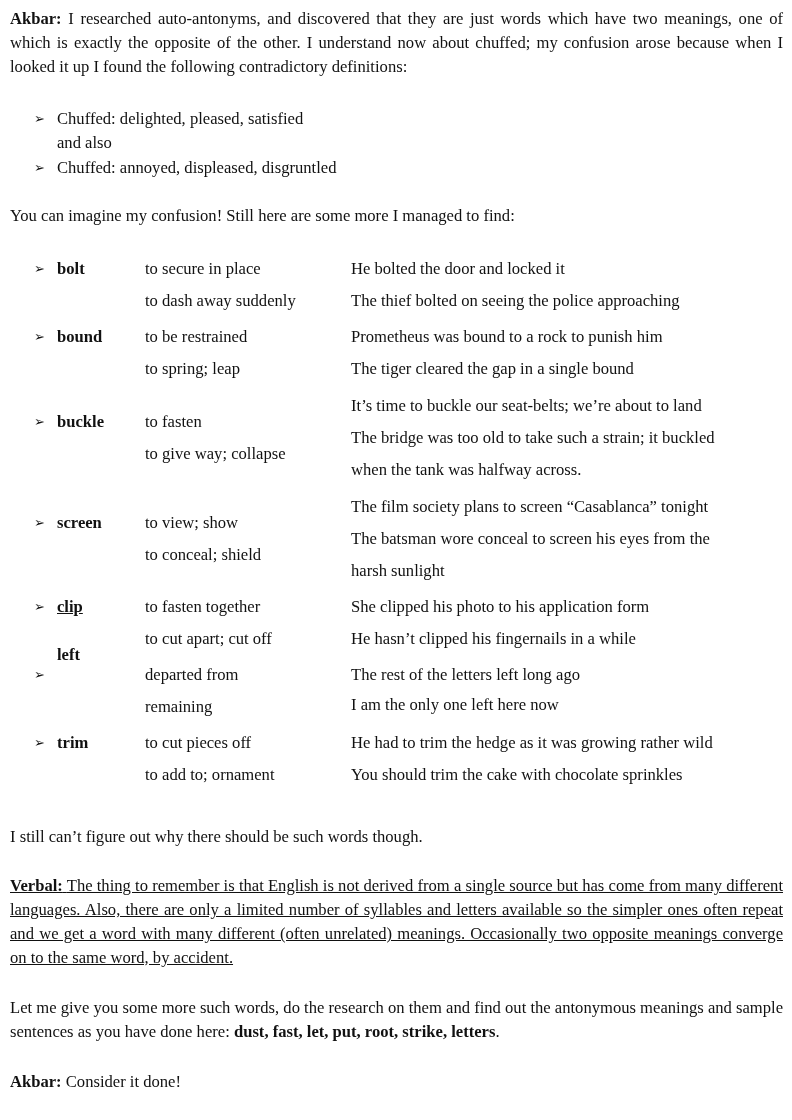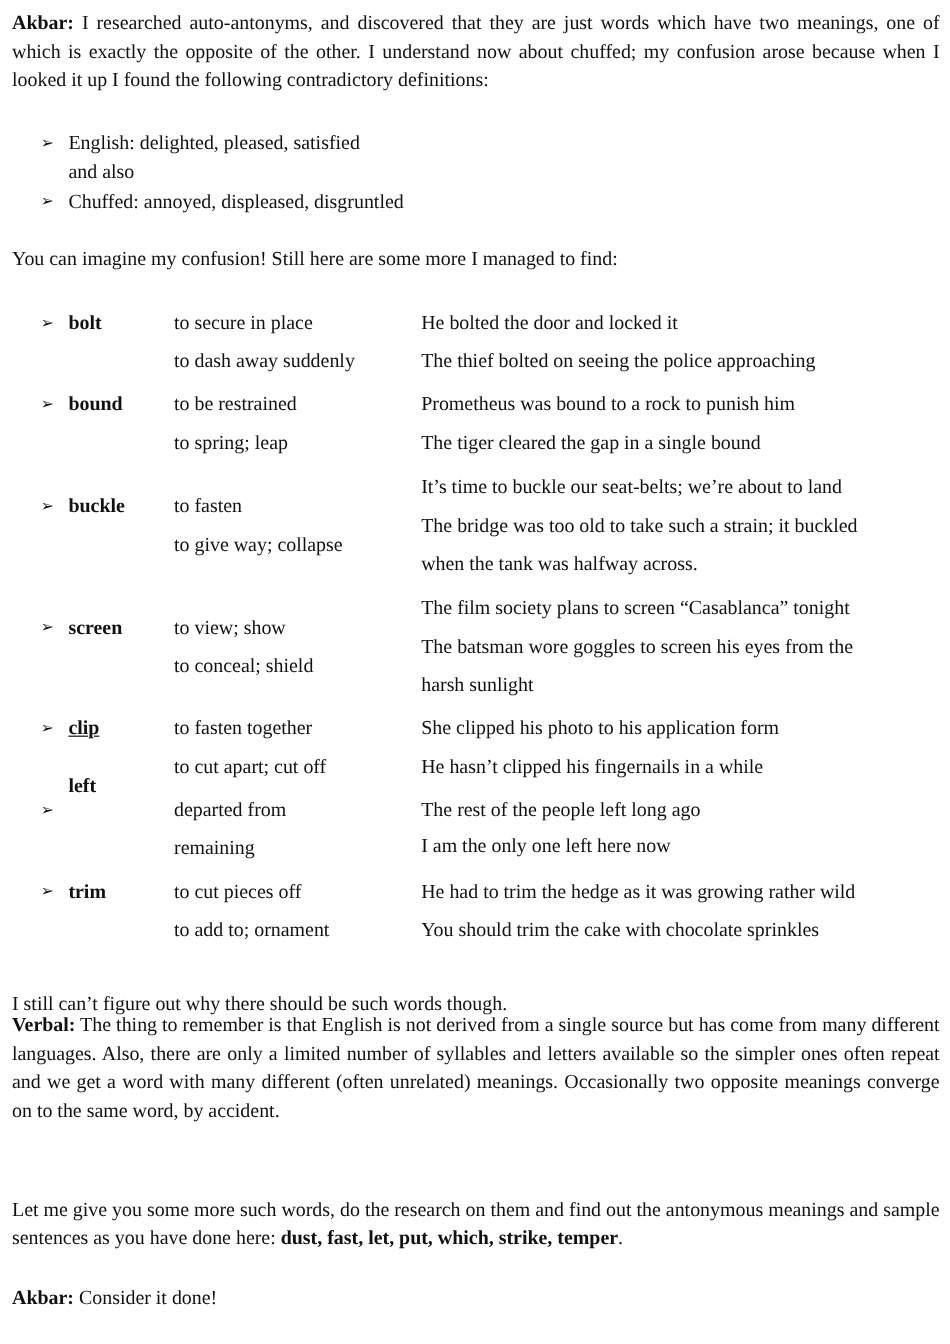--- a/index.html
+++ b/index.html
@@ -18,21 +18,21 @@
 </head>
 <body>
 
 <div class="para" style="top:7px;">
   <span class="bold">Akbar:</span>
   <span>I researched auto-antonyms, and discovered that they are just words which have two meanings, one of which is exactly the opposite of the other. I understand now about chuffed; my confusion arose because when I looked it up I found the following contradictory definitions:</span>
 </div>
 
 <div>
   <span class="arrow" style="top:107px;">➢</span>
-  <span class="line" style="top:107px; left:57px;">English: delighted, pleased, satisfied</span>
+  <span class="line" style="top:107px; left:57px;">Chuffed: delighted, pleased, satisfied</span>
   <span class="line" style="top:131px; left:57px;">and also</span>
   <span class="arrow" style="top:156px;">➢</span>
   <span class="line" style="top:156px; left:57px;">Chuffed: annoyed, displeased, disgruntled</span>
 </div>
 
 <div class="line" style="top:204px; left:10px;">You can imagine my confusion! Still here are some more I managed to find:</div>
 
 <div>
 
   <div>
@@ -62,59 +62,59 @@
     <span class="example" style="top:426px;">The bridge was too old to take such a strain; it buckled</span>
     <span class="example" style="top:458px;">when the tank was halfway across.</span>
   </div>
 
   <div>
     <span class="arrow" style="top:511px;">➢</span>
     <span class="word" style="top:511px;">screen</span>
     <span class="meaning" style="top:511px;">to view; show</span>
     <span class="meaning" style="top:543px;text-align:right;">to conceal; shield</span>
     <span class="example" style="top:495px;">The film society plans to screen “Casablanca” tonight</span>
-    <span class="example" style="top:527px;">The batsman wore goggles to screen his eyes from the</span>
+    <span class="example" style="top:527px;">The batsman wore conceal to screen his eyes from the</span>
     <span class="example" style="top:559px;">harsh sunlight</span>
   </div>
 
   <div>
     <span class="arrow" style="top:595px;">➢</span>
     <span class="word" style="top:595px;text-decoration:underline;">clip</span>
     <span class="meaning" style="top:595px;">to fasten together</span>
     <span class="meaning" style="top:627px;">to cut apart; cut off</span>
     <span class="example" style="top:595px;">She clipped his photo to his application form</span>
     <span class="example" style="top:627px;">He hasn’t clipped his fingernails in a while</span>
   </div>
 
   <div>
     <span class="arrow" style="top:663px;">➢</span>
     <span class="word" style="top:643px;">left</span>
     <span class="meaning" style="top:663px;">departed from</span>
     <span class="meaning" style="top:695px;">remaining</span>
-    <span class="example" style="top:663px;">The rest of the people left long ago</span>
+    <span class="example" style="top:663px;">The rest of the letters left long ago</span>
     <span class="example" style="top:693px;text-align:right;">I am the only one left here now</span>
   </div>
 
   <div>
     <span class="arrow" style="top:731px;">➢</span>
     <span class="word" style="top:731px;">trim</span>
     <span class="meaning" style="top:731px;">to cut pieces off</span>
     <span class="meaning" style="top:763px;">to add to; ornament</span>
     <span class="example" style="top:731px;">He had to trim the hedge as it was growing rather wild</span>
     <span class="example" style="top:763px;">You should trim the cake with chocolate sprinkles</span>
   </div>
 </div>
 
 <div class="line" style="top:825px; left:10px;">I still can’t figure out why there should be such words though.</div>
 
-<div class="para" style="top:842px;">
+<div class="para" style="top:874px;text-decoration:underline;">
   <span class="bold">Verbal:</span>
   <span>The thing to remember is that English is not derived from a single source but has come from many different languages. Also, there are only a limited number of syllables and letters available so the simpler ones often repeat and we get a word with many different (often unrelated) meanings. Occasionally two opposite meanings converge on to the same word, by accident.</span>
 </div>
 
 <div class="para" style="top:996px;">
-  <span>Let me give you some more such words, do the research on them and find out the antonymous meanings and sample sentences as you have done here: </span><span class="bold">dust, fast, let, put, which, strike, temper</span><span>.</span>
+  <span>Let me give you some more such words, do the research on them and find out the antonymous meanings and sample sentences as you have done here: </span><span class="bold">dust, fast, let, put, root, strike, letters</span><span>.</span>
 </div>
 
 <div class="line" style="top:1070px; left:10px;">
   <span class="bold">Akbar:</span>
   <span>Consider it done!</span>
 </div>
 
 </body></html>

